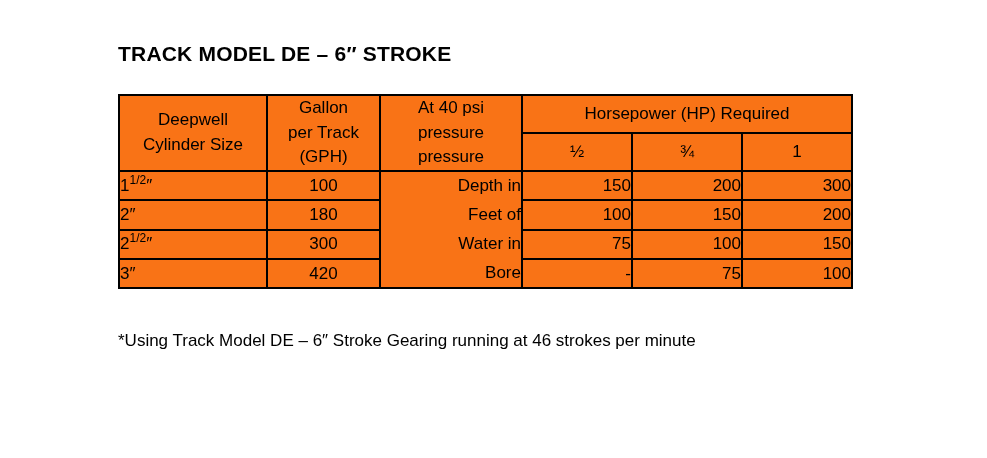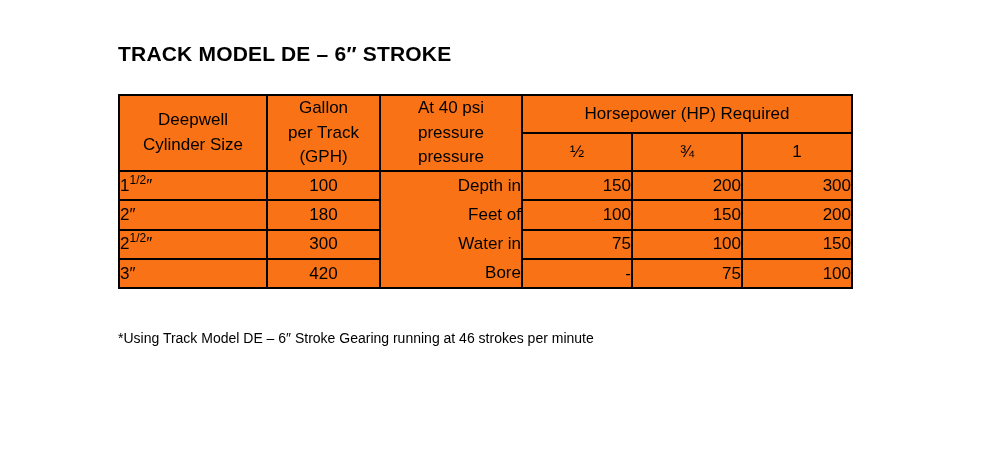--- a/index.html
+++ b/index.html
@@ -85,21 +85,21 @@
     line-height: 1.7;
     padding: 4px 14px;
   }
   .hpval {
     text-align: right;
     font-size: 17px;
     padding: 4px 12px 4px 6px;
   }
   .footnote {
     margin-top: 40px;
-    font-size: 14px;
+    font-size: 17px;
     line-height: 1.4;
   }
   col.c1 { width: 148px; }
   col.c2 { width: 113px; }
   col.c3 { width: 142px; }
   col.c4 { width: 110px; }
   col.c5 { width: 110px; }
   col.c6 { width: 110px; }
 </style>
 </head>

